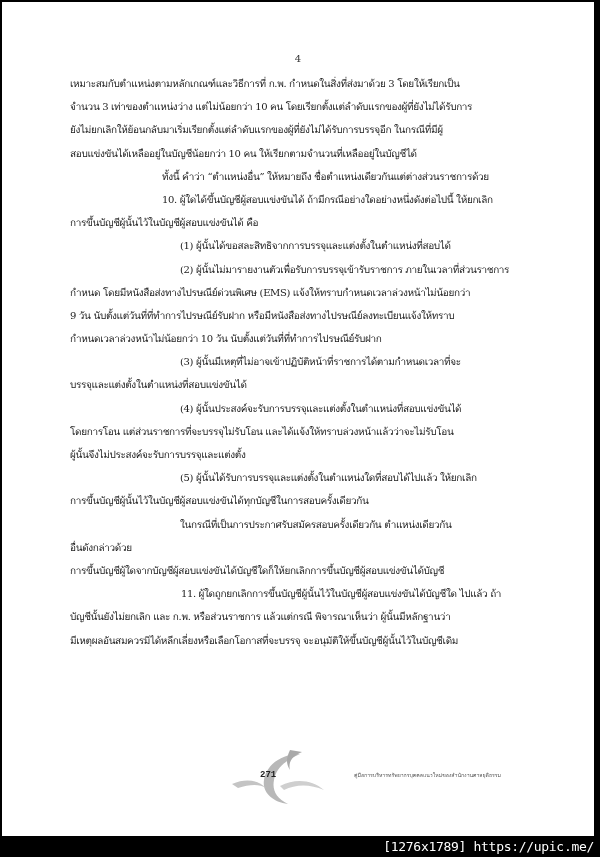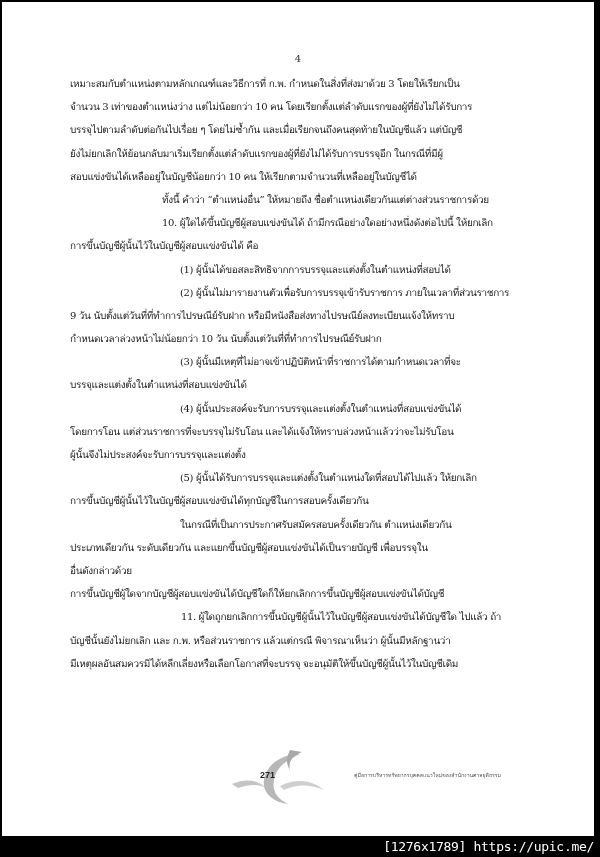--- a/index.html
+++ b/index.html
@@ -19,60 +19,59 @@
     }
     .line { display: block; white-space: nowrap; overflow: visible; height: 23.2px; }
     .indent1 { padding-left: 92px; }
     .indent2 { padding-left: 110px; }
     .indent-11 { padding-left: 80px; text-align: center; }
     .footer {
       position: absolute; left: 0; top: 748px; width: 100%; height: 60px;
     }
     .swirl { position: absolute; left: 228px; top: 0; width: 96px; height: 56px; }
     .footer-page {
-      position: absolute; left: 258px; top: 20px; font-family: Liberation Sans, sans-serif;
+      position: absolute; left: 258px; top: 20px; font-family: Liberation Mono, monospace;
       font-size: 9px; font-weight: bold; color: #222;
     }
     .footer-title {
       position: absolute; left: 352px; top: 21px; font-family: "DejaVu Sans", sans-serif;
       font-size: 5.2px; color: #555; white-space: nowrap;
     }
     .watermark {
       position: absolute; right: 6px; bottom: 3px; font-family: "DejaVu Sans Mono", monospace;
       font-size: 13px; color: #fff; letter-spacing: -0.3px; margin-left: 28px;
     }
   </style>
 </head>
 <body>
 
 <div class="page">
   <div class="page-number">4</div>
 
   <div class="body-text">
     <span class="line">เหมาะสมกับตำแหน่งตามหลักเกณฑ์และวิธีการที่ ก.พ. กำหนดในสิ่งที่ส่งมาด้วย 3  โดยให้เรียกเป็น</span>
     <span class="line">จำนวน 3 เท่าของตำแหน่งว่าง แต่ไม่น้อยกว่า 10 คน  โดยเรียกตั้งแต่ลำดับแรกของผู้ที่ยังไม่ได้รับการ</span>
-    <span class="line">บรรจุไปตามลำดับต่อกันไปเรื่อย ๆ โดยไม่ซ้ำกัน และเมื่อเรียกจนถึงคนสุดท้ายในบัญชีแล้ว แต่บัญชี</span>
     <span class="line">ยังไม่ยกเลิกให้ย้อนกลับมาเริ่มเรียกตั้งแต่ลำดับแรกของผู้ที่ยังไม่ได้รับการบรรจุอีก ในกรณีที่มีผู้</span>
     <span class="line">สอบแข่งขันได้เหลืออยู่ในบัญชีน้อยกว่า 10 คน ให้เรียกตามจำนวนที่เหลืออยู่ในบัญชีได้</span>
     <span class="line indent1">ทั้งนี้ คำว่า “ตำแหน่งอื่น” ให้หมายถึง ชื่อตำแหน่งเดียวกันแต่ต่างส่วนราชการด้วย</span>
     <span class="line indent1">10. ผู้ใดได้ขึ้นบัญชีผู้สอบแข่งขันได้ ถ้ามีกรณีอย่างใดอย่างหนึ่งดังต่อไปนี้ ให้ยกเลิก</span>
     <span class="line">การขึ้นบัญชีผู้นั้นไว้ในบัญชีผู้สอบแข่งขันได้ คือ</span>
     <span class="line indent2">(1) ผู้นั้นได้ขอสละสิทธิจากการบรรจุและแต่งตั้งในตำแหน่งที่สอบได้</span>
     <span class="line indent2">(2) ผู้นั้นไม่มารายงานตัวเพื่อรับการบรรจุเข้ารับราชการ ภายในเวลาที่ส่วนราชการ</span>
+    <span class="line">กำหนด โดยมีหนังสือส่งทางไปรษณีย์ด่วนพิเศษ (EMS) แจ้งให้ทราบกำหนดเวลาล่วงหน้าไม่น้อยกว่า</span>
     <span class="line">9 วัน นับตั้งแต่วันที่ที่ทำการไปรษณีย์รับฝาก หรือมีหนังสือส่งทางไปรษณีย์ลงทะเบียนแจ้งให้ทราบ</span>
     <span class="line">กำหนดเวลาล่วงหน้าไม่น้อยกว่า 10 วัน นับตั้งแต่วันที่ที่ทำการไปรษณีย์รับฝาก</span>
     <span class="line indent2">(3) ผู้นั้นมีเหตุที่ไม่อาจเข้าปฏิบัติหน้าที่ราชการได้ตามกำหนดเวลาที่จะ</span>
     <span class="line">บรรจุและแต่งตั้งในตำแหน่งที่สอบแข่งขันได้</span>
     <span class="line indent2">(4) ผู้นั้นประสงค์จะรับการบรรจุและแต่งตั้งในตำแหน่งที่สอบแข่งขันได้</span>
     <span class="line">โดยการโอน แต่ส่วนราชการที่จะบรรจุไม่รับโอน และได้แจ้งให้ทราบล่วงหน้าแล้วว่าจะไม่รับโอน</span>
     <span class="line">ผู้นั้นจึงไม่ประสงค์จะรับการบรรจุและแต่งตั้ง</span>
     <span class="line indent2">(5) ผู้นั้นได้รับการบรรจุและแต่งตั้งในตำแหน่งใดที่สอบได้ไปแล้ว ให้ยกเลิก</span>
     <span class="line">การขึ้นบัญชีผู้นั้นไว้ในบัญชีผู้สอบแข่งขันได้ทุกบัญชีในการสอบครั้งเดียวกัน</span>
     <span class="line indent2">ในกรณีที่เป็นการประกาศรับสมัครสอบครั้งเดียวกัน ตำแหน่งเดียวกัน</span>
-    <span class="line">ประเภทเดียวกัน  ระดับเดียวกัน และแยกขึ้นบัญชีผู้สอบแข่งขันได้เป็นรายบัญชี เพื่อบรรจุใน</span>
     <span class="line">อื่นดังกล่าวด้วย</span>
     <span class="line">การขึ้นบัญชีผู้ใดจากบัญชีผู้สอบแข่งขันได้บัญชีใดก็ให้ยกเลิกการขึ้นบัญชีผู้สอบแข่งขันได้บัญชี</span>
     <span class="line indent-11">11. ผู้ใดถูกยกเลิกการขึ้นบัญชีผู้นั้นไว้ในบัญชีผู้สอบแข่งขันได้บัญชีใด ไปแล้ว ถ้า</span>
     <span class="line">บัญชีนั้นยังไม่ยกเลิก และ ก.พ. หรือส่วนราชการ แล้วแต่กรณี พิจารณาเห็นว่า  ผู้นั้นมีหลักฐานว่า</span>
     <span class="line">มีเหตุผลอันสมควรมิได้หลีกเลี่ยงหรือเลือกโอกาสที่จะบรรจุ จะอนุมัติให้ขึ้นบัญชีผู้นั้นไว้ในบัญชีเดิม</span>
   </div>
 
   <div class="footer">
     <svg class="swirl" viewBox="0 0 96 56">
       <path d="M70 4 C50 4 36 16 34 30 C32 42 42 52 58 54 C46 48 42 40 44 30 C46 18 56 10 70 4 Z" fill="#b8b8b8"></path>

